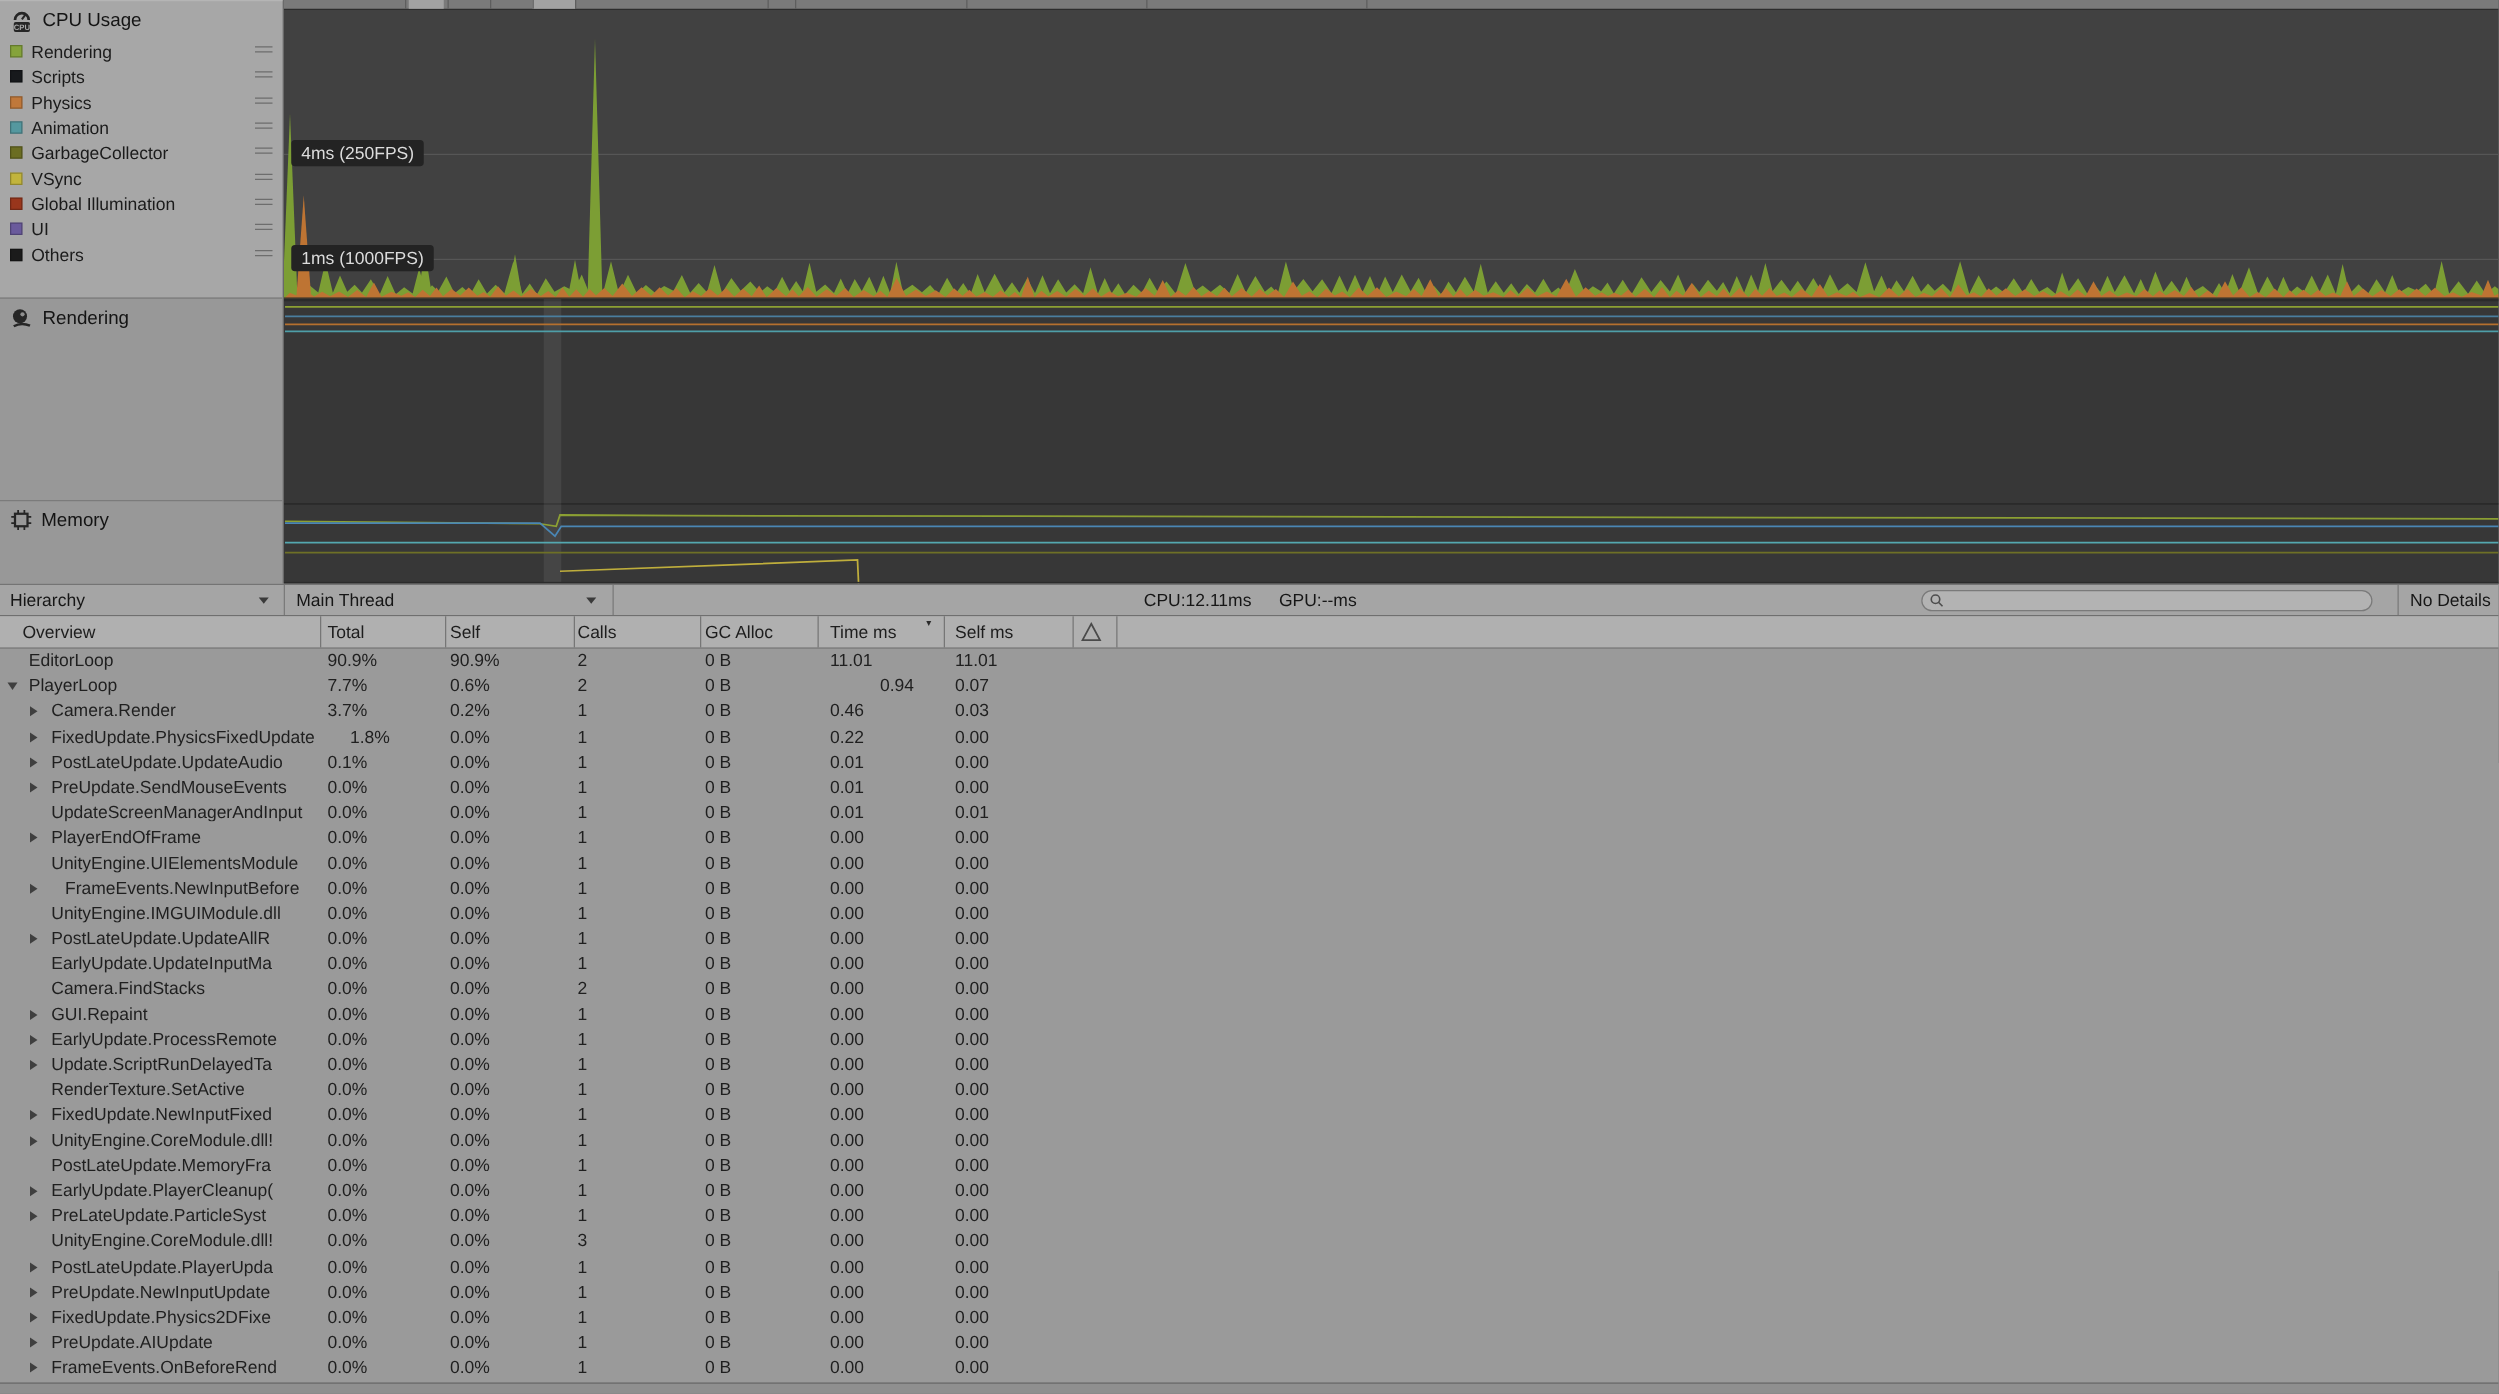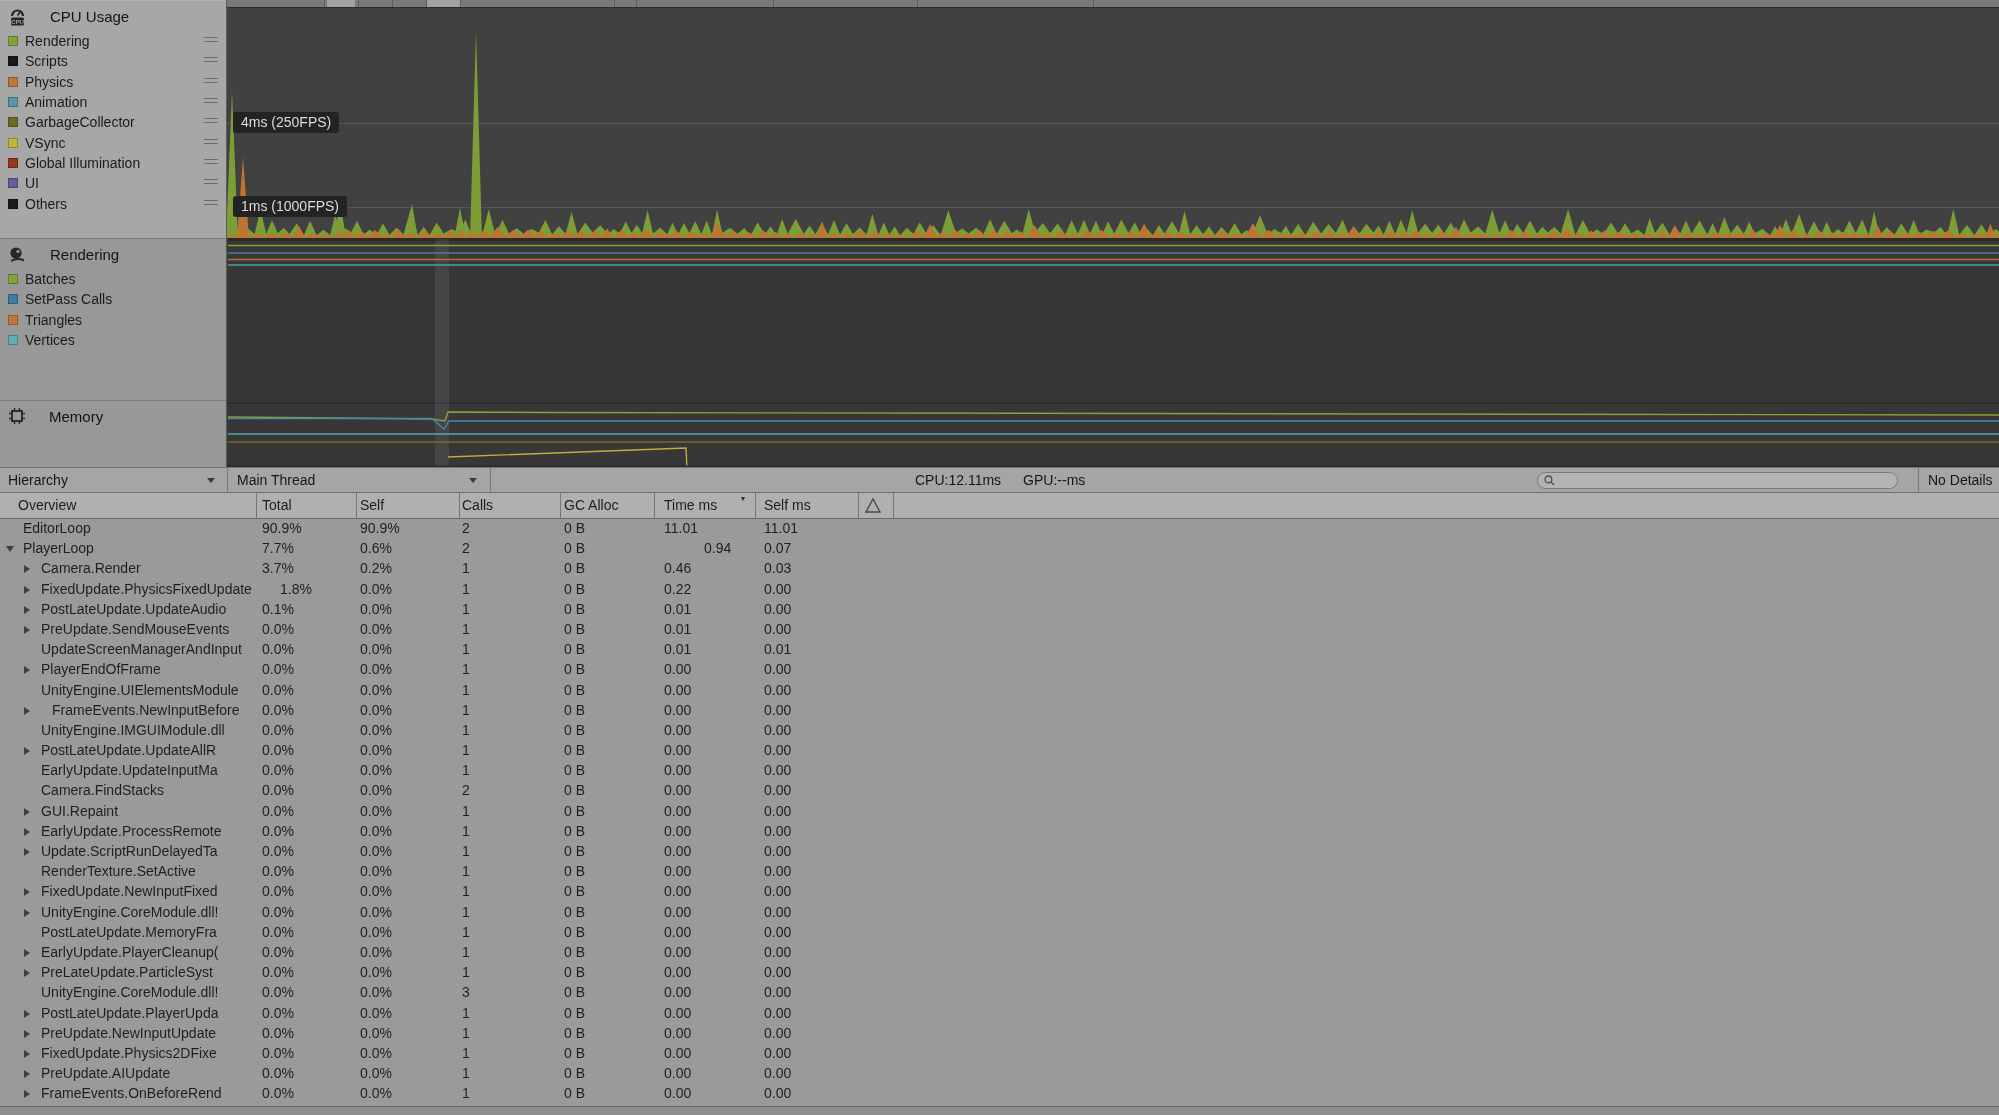--- a/index.html
+++ b/index.html
@@ -17,21 +17,21 @@
   .chart-badge{position:absolute;height:21px;line-height:21px;padding:0 8px;background:#232323;
                color:#dcdcdc;font-size:14px;border-radius:3px;white-space:nowrap;z-index:5;}
   .hdivider{position:absolute;left:0;width:1772px;background:#2b2b2b;}
   
   #left-panel{position:absolute;left:0;top:0;width:227px;height:467px;background:#989898;
               border-right:1px solid #5e5e5e;box-sizing:border-box;overflow:hidden;}
   .section{position:absolute;left:0;width:227px;overflow:hidden;}
   #sec-cpu{top:0;height:238px;background:#a7a7a7;border-top:1px solid #b5b5b5;}
   #sec-render{top:238px;height:162px;background:#989898;border-top:1px solid #7b7b7b;}
   #sec-memory{top:400px;height:67px;background:#989898;border-top:1px solid #7b7b7b;}
-  .sec-title{position:relative;height:30px;display:flex;align-items:center;gap:23px;padding-left:8px;
+  .sec-title{position:relative;height:30px;display:flex;align-items:center;gap:7px;padding-left:8px;
              font-size:15px;color:#141414;}
   .legend-item{position:relative;height:20.3px;display:flex;align-items:center;padding-left:8px;
                font-size:14px;color:#1b1b1b;}
   .swatch{width:10px;height:10px;margin-right:7px;flex:0 0 auto;border:1px solid rgba(0,0,0,.25);box-sizing:border-box;}
   .drag-handle{position:absolute;right:9px;top:50%;margin-top:-4px;width:14px;height:7px;}
   .drag-handle i{display:block;height:0;border-top:1.6px solid #6d6d6d;margin-bottom:3px;}
   
   #toolbar{position:absolute;left:0;top:467px;width:1999px;height:26px;background:#a5a5a5;
            border-top:1px solid #747474;border-bottom:1px solid #6f6f6f;box-sizing:border-box;
            font-size:14px;color:#161616;}
@@ -205,38 +205,20 @@
     </div>
     <div class="section" id="sec-render">
       <div class="sec-title">
         <svg width="19" height="17" viewBox="0 0 19 17">
           <circle cx="8" cy="7" r="5.6" fill="#262626"></circle>
           <circle cx="10" cy="5.4" r="1.7" fill="#8f8f8f"></circle>
           <path d="M3 15 Q9 11.5 16 14.5" fill="none" stroke="#262626" stroke-width="2"></path>
         </svg>
         <span>Rendering</span>
       </div>
-      <div id="render-legend">
-          <div class="legend-item">
-            <span class="swatch" style="background:#85A33B"></span>
-            <span>Batches</span>
-          </div>
-          <div class="legend-item">
-            <span class="swatch" style="background:#3E7E9C"></span>
-            <span>SetPass Calls</span>
-          </div>
-          <div class="legend-item">
-            <span class="swatch" style="background:#C0783A"></span>
-            <span>Triangles</span>
-          </div>
-          <div class="legend-item">
-            <span class="swatch" style="background:#5FB0B4"></span>
-            <span>Vertices</span>
-          </div>
-        </div>
     </div>
     <div class="section" id="sec-memory">
       <div class="sec-title">
         <svg width="18" height="18" viewBox="0 0 18 18">
           <rect x="4" y="4" width="10" height="10" fill="none" stroke="#262626" stroke-width="1.8"></rect>
           <g stroke="#262626" stroke-width="1.4">
             <line x1="6.5" y1="1" x2="6.5" y2="4"></line>
               <line x1="11.5" y1="1" x2="11.5" y2="4"></line>
             <line x1="6.5" y1="14" x2="6.5" y2="17"></line>
               <line x1="11.5" y1="14" x2="11.5" y2="17"></line>

